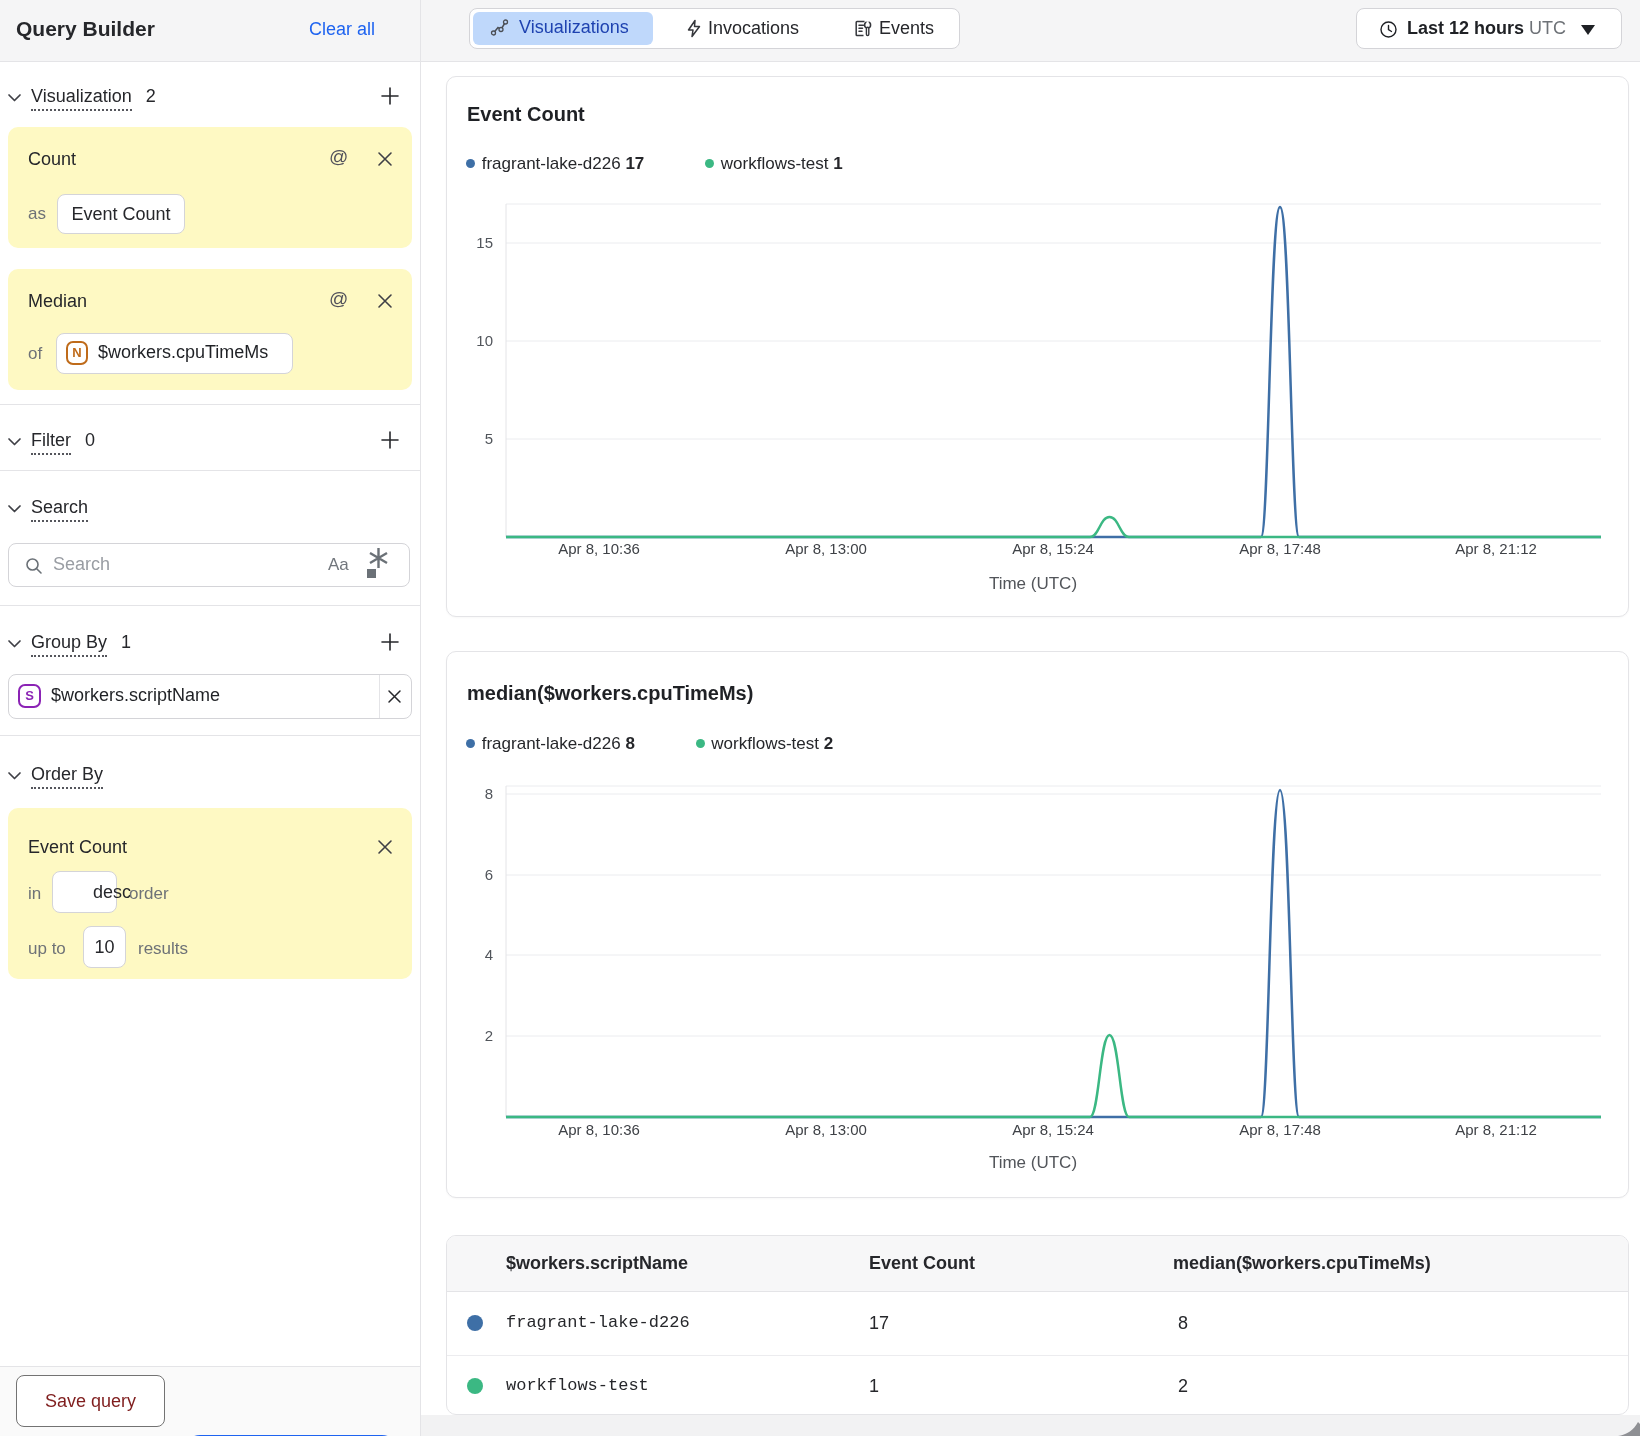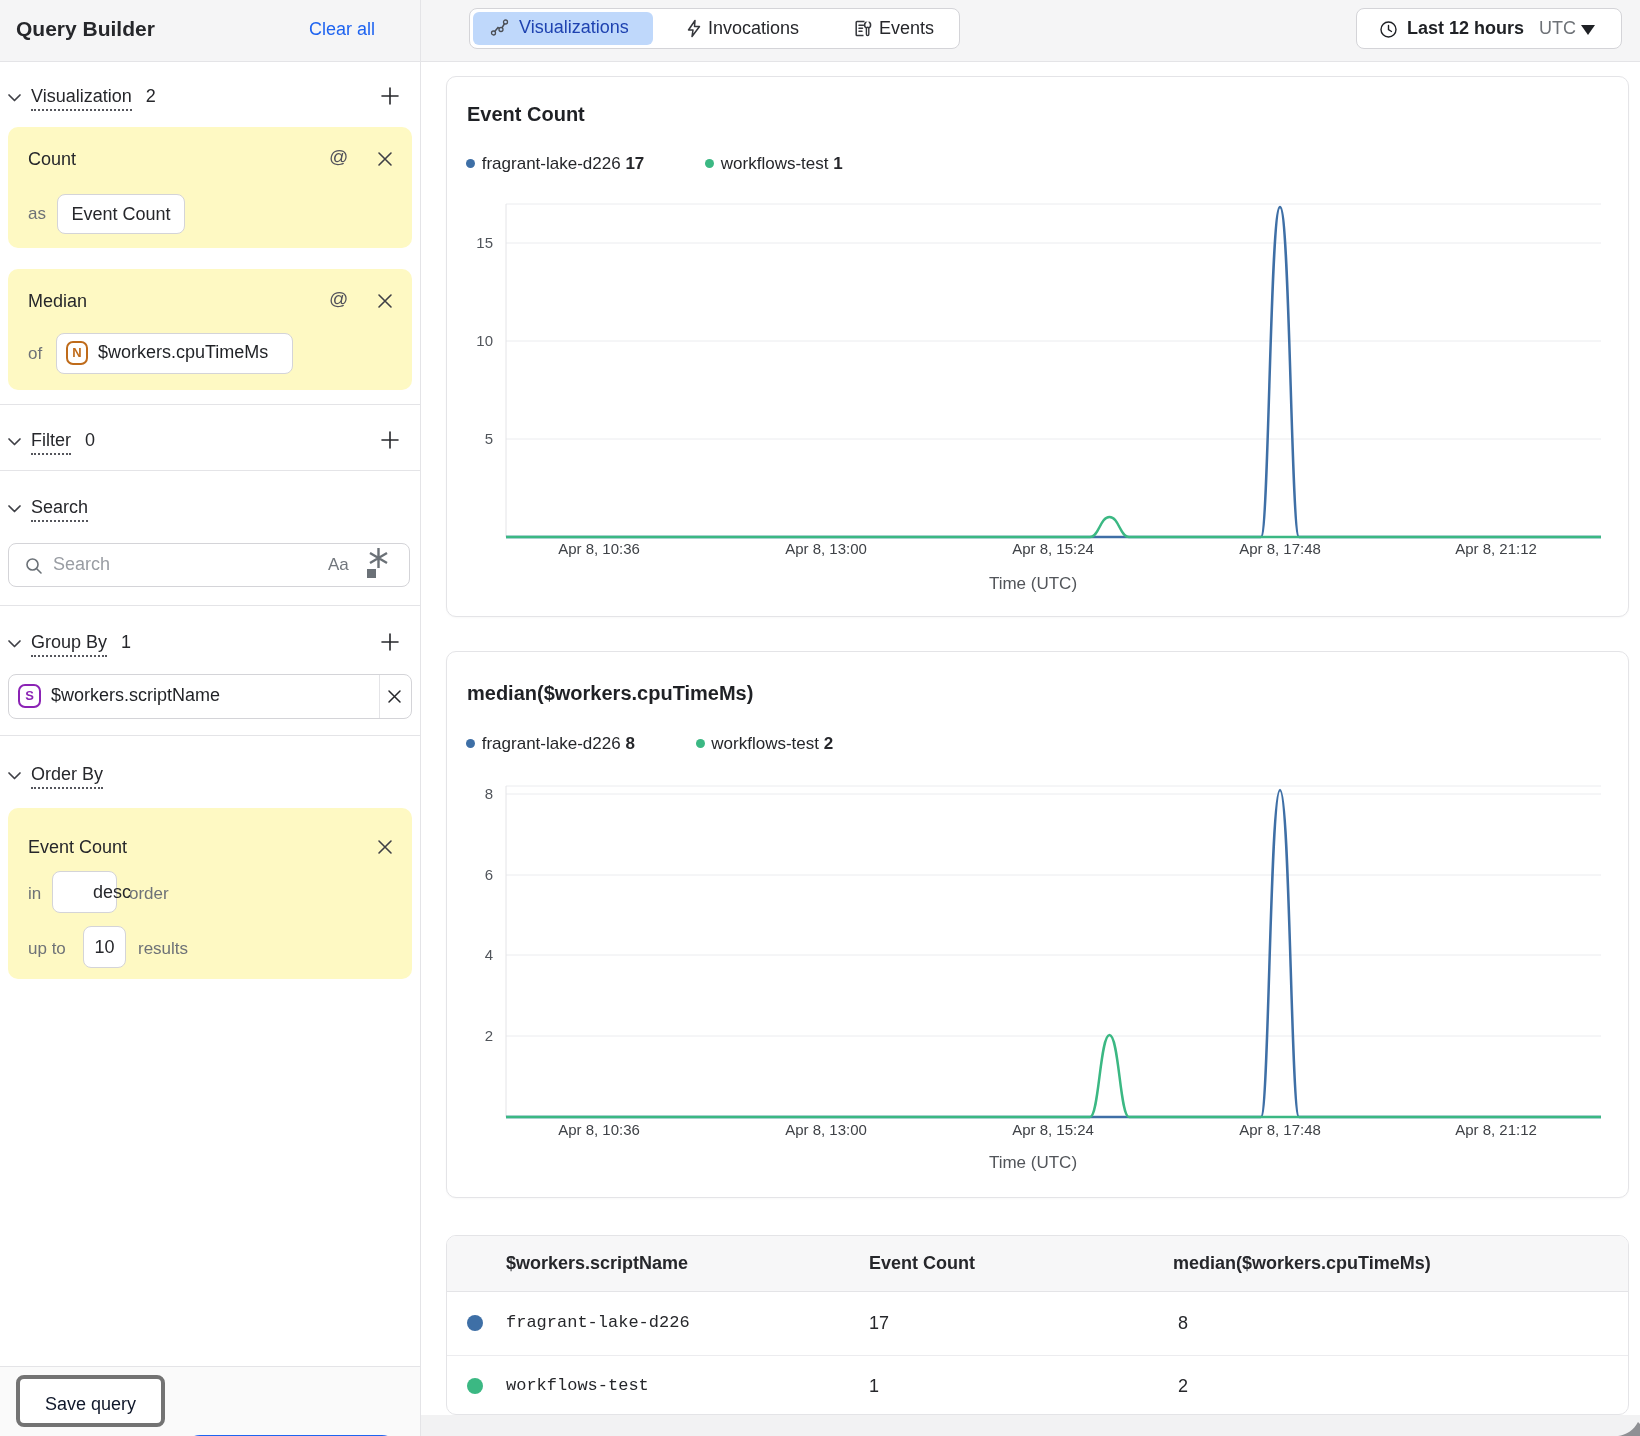--- a/index.html
+++ b/index.html
@@ -154,21 +154,21 @@
     </div>
     <div class="abs muted" style="left:20px;top:76px;font-size:17px;">in</div>
     <div class="abs whitebox" style="left:44px;top:63px;width:65px;height:42px;line-height:40px;text-align:center;font-size:18px;color:#26272b;padding-left:40px;">desc</div>
     <div class="abs muted" style="left:121px;top:76px;font-size:17px;">order</div>
     <div class="abs muted" style="left:20px;top:131px;font-size:17px;text-align:right;">up to</div>
     <div class="abs whitebox" style="left:75px;top:118px;width:43px;height:42px;line-height:40px;text-align:center;font-size:18px;color:#26272b;">10</div>
     <div class="abs muted" style="left:130px;top:131px;font-size:17px;">results</div>
   </div>
 
   <div class="abs" style="left:0;top:1366px;width:420px;height:70px;background:#fafafa;border-top:1px solid #e4e4e7;"></div>
-  <div class="abs" style="left:16px;top:1375px;width:149px;height:52px;background:#fff;border:4px solid #737373;border-radius:8px;line-height:50px;text-align:center;font-size:18px;color:#0f172a;">Save query</div>
+  <div class="abs" style="left:16px;top:1375px;width:149px;height:52px;background:#fff;border:1px solid #737373;border-radius:8px;line-height:50px;text-align:center;font-size:18px;color:#7f1d1d;">Save query</div>
   <div class="abs" style="left:184px;top:1435px;width:214px;height:52px;background:#1f64f0;border-radius:16px;">
     <div class="abs" style="left:36px;top:14px;font-size:18px;font-weight:500;color:#fff;">Run query</div>
     <div class="abs" style="left:151px;top:12px;width:32px;height:27px;background:rgba(255,255,255,0.2);border-radius:6px;line-height:27px;text-align:center;font-size:15px;color:#fff;">R</div>
   </div>
 
   <div class="abs" style="left:448px;top:8px;width:491px;height:41px;background:#fff;border:1px solid #d4d4d8;border-radius:8px;margin-left:21px;">
     <div class="abs" style="left:3px;top:3px;width:180px;height:33px;background:#bfd8fb;border-radius:6px;"></div>
     <svg class="abs" style="left:20px;top:9px;" width="19" height="19" viewBox="0 0 19 19">
       <path d="M3.5 15 L8 9.5 L11 11.5 L15.5 4" fill="none" stroke="#4a4e55" stroke-width="1.5"></path>
       <circle cx="3.5" cy="15" r="2" fill="#bfd8fb" stroke="#4a4e55" stroke-width="1.3"></circle>
@@ -188,21 +188,21 @@
       <rect x="13.4" y="8.3" width="2.4" height="8.2" rx="1.2" fill="#fff" stroke="#35373c" stroke-width="1.4"></rect>
     </svg>
     <div class="abs" style="left:409px;top:9px;font-size:18px;color:#26272b;">Events</div>
   </div>
 
   <div class="abs" style="left:1356px;top:8px;width:266px;height:41px;background:#fff;border:1px solid #d4d4d8;border-radius:8px;">
     <svg class="abs" style="left:23px;top:12px;" width="17" height="17" viewBox="0 0 17 17">
       <circle cx="8.5" cy="8.5" r="7.5" fill="none" stroke="#1f2125" stroke-width="1.4"></circle>
       <path d="M8.5 4.5 v4.2 l3 1.8" fill="none" stroke="#1f2125" stroke-width="1.4" stroke-linecap="round"></path>
     </svg>
-    <div class="abs" style="left:50px;top:9px;font-size:18px;font-weight:600;color:#1f2125;">Last 12 hours <span style="font-weight:400;color:#6e7277;margin-left:10px;">UTC</span></div>
+    <div class="abs" style="left:50px;top:9px;font-size:18px;font-weight:600;color:#1f2125;">Last 12 hours <span style="font-weight:400;color:#6e7277;">UTC</span></div>
     <div class="abs" style="left:224px;top:16px;width:0;height:0;border-left:7.5px solid transparent;border-right:7.5px solid transparent;border-top:10px solid #1f2125;"></div>
   </div>
 
   <div class="abs" style="left:446px;top:76px;width:1183px;height:541px;background:#fff;border:1px solid #e4e4e7;border-radius:10px;box-shadow:0 1px 2px rgba(0,0,0,0.03);">
     <div class="abs" style="left:20px;top:26px;font-size:20px;font-weight:700;color:#1f2125;">Event Count</div>
     <div class="abs" style="left:19px;top:77px;font-size:17px;color:#26272b;">
       <span style="display:inline-block;width:9px;height:9px;border-radius:50%;background:#3e6fa6;vertical-align:1px;"></span>
       <span style="margin-left:2px;">fragrant-lake-d226</span> <b>17</b>
       <span style="display:inline-block;width:9px;height:9px;border-radius:50%;background:#3bb883;vertical-align:1px;margin-left:56px;"></span>
       <span style="margin-left:2px;">workflows-test</span> <b>1</b>

